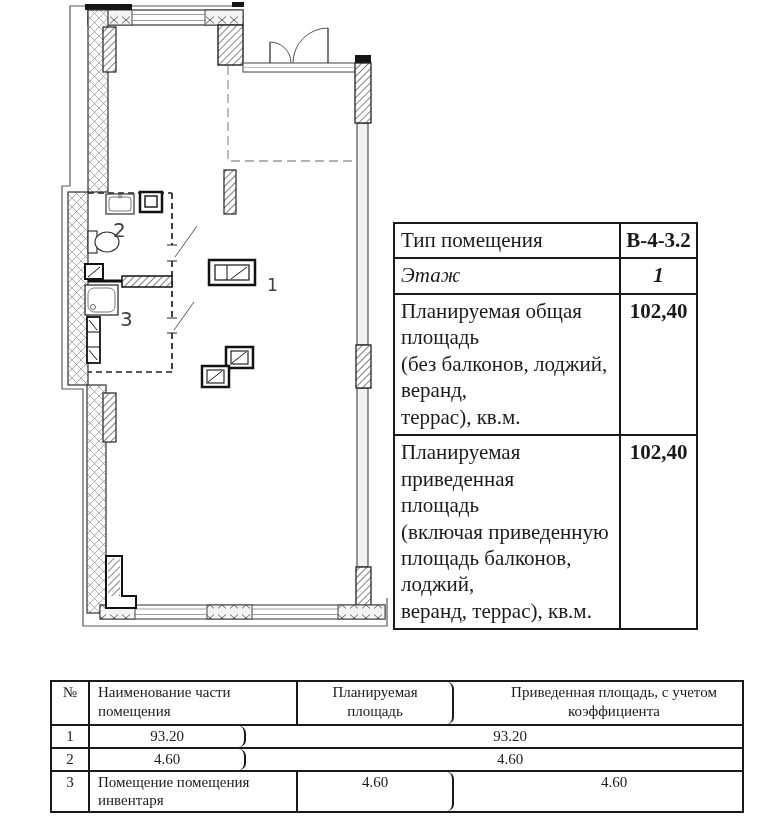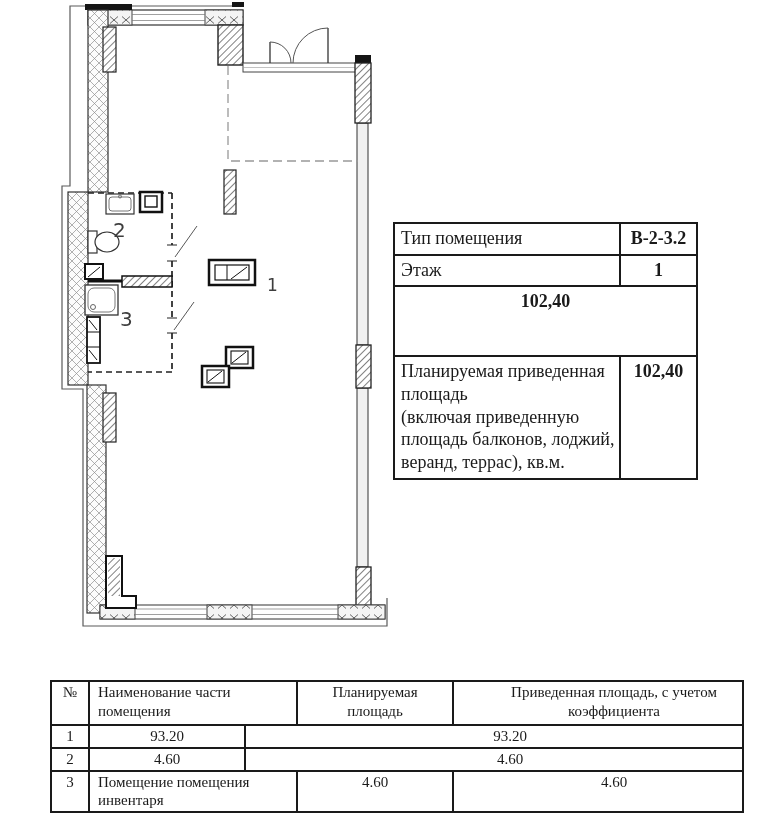--- a/index.html
+++ b/index.html
@@ -3,36 +3,36 @@
 <meta charset="utf-8">
 <style>
   html,body{margin:0;padding:0;background:#fff;}
   .canvas{position:relative;width:775px;height:822px;background:#ffffff;overflow:hidden;
           font-family:"Liberation Serif", serif;color:#1a1a1a;}
   svg{position:absolute;left:0;top:0;}
   .rlabel{font-family:"DejaVu Sans", sans-serif;fill:#3d3d3d;}
 
   
   .itbl{position:absolute;left:393px;top:222px;width:301px;border:2px solid #1a1a1a;
-        font-size:18px;line-height:1.26;background:#fff;}
+        font-size:21px;line-height:1.26;background:#fff;}
   .irow{display:flex;border-top:2px solid #1a1a1a;}
   .irow:first-child{border-top:none;}
   .ilabel{width:214px;border-right:2px solid #1a1a1a;padding:3px 4px 4px 6px;white-space:pre-line;}
   .ival{flex:1;text-align:center;font-weight:bold;padding-top:3px;}
-  .r1{min-height:22px;} .r2{min-height:21px;} .r3{min-height:68px;} .r4{min-height:80px;}
+  .r1{min-height:22px;} .r2{min-height:21px;font-style:italic;} .r3{min-height:68px;} .r4{min-height:80px;}
 
   
   .atbl{position:absolute;left:50px;top:680px;width:690px;border:2px solid #1a1a1a;
         font-size:15px;line-height:1.25;background:#fff;}
   .arow{display:flex;border-top:2px solid #1a1a1a;}
   .arow:first-child{border-top:none;}
   .acell{padding:1px 2px;}
   .c-num{width:32px;border-right:2px solid #1a1a1a;text-align:center;}
   .c-name{width:196px;border-right:2px solid #1a1a1a;padding-left:8px;white-space:pre-line;}
-  .c-plan{width:150px;border-right:2px solid #1a1a1a;text-align:center;white-space:pre-line;}
+  .c-plan{width:150px;border-right:2px solid #1a1a1a;text-align:center;white-space:pre-line;border-radius:7px;}
   .c-red{flex:1;text-align:center;white-space:pre-line;padding-left:34px;}
   .ahead{min-height:42px;}
 </style>
 </head>
 <body>
 
 <div class="canvas">
 
   <svg width="775" height="660" viewBox="0 0 775 660">
     <defs>
@@ -146,27 +146,30 @@
     </g>
 
     <text class="rlabel" font-size="17" x="267" y="291">1</text>
     <text class="rlabel" font-size="20" x="113" y="237">2</text>
     <text class="rlabel" font-size="20" x="120" y="326">3</text>
   </svg>
 
   <div class="itbl">
     <div class="irow r1">
       <div class="ilabel">Тип помещения</div>
-      <div class="ival">В-2-3.2</div>
+      <div class="ival">В-4-3.2</div>
     </div>
     <div class="irow r2">
       <div class="ilabel">Этаж</div>
       <div class="ival">1</div>
     </div>
     <div class="irow r3">
+      <div class="ilabel">Планируемая общая площадь
+(без балконов, лоджий, веранд,
+террас), кв.м.</div>
       <div class="ival">102,40</div>
     </div>
     <div class="irow r4">
       <div class="ilabel">Планируемая приведенная
 площадь
 (включая приведенную
 площадь балконов, лоджий,
 веранд, террас), кв.м.</div>
       <div class="ival">102,40</div>
     </div>

